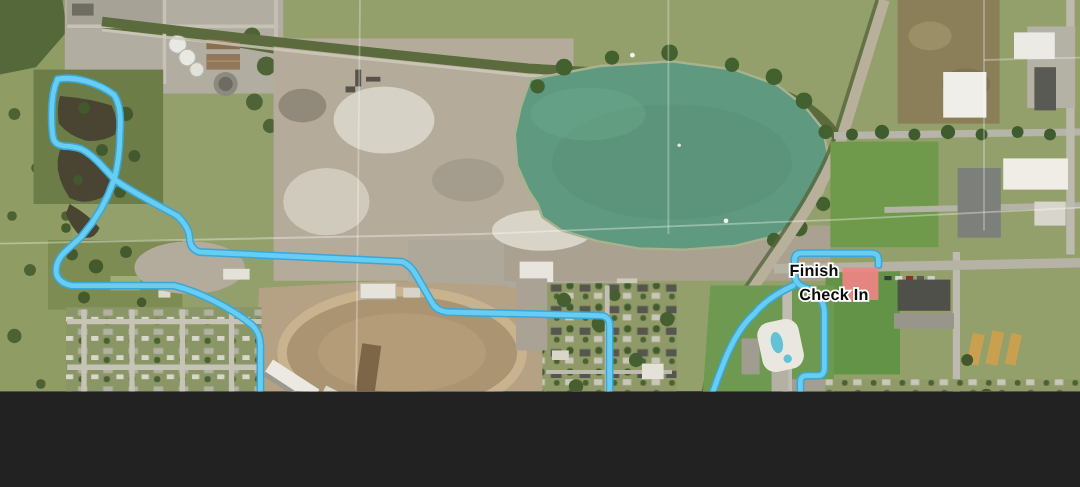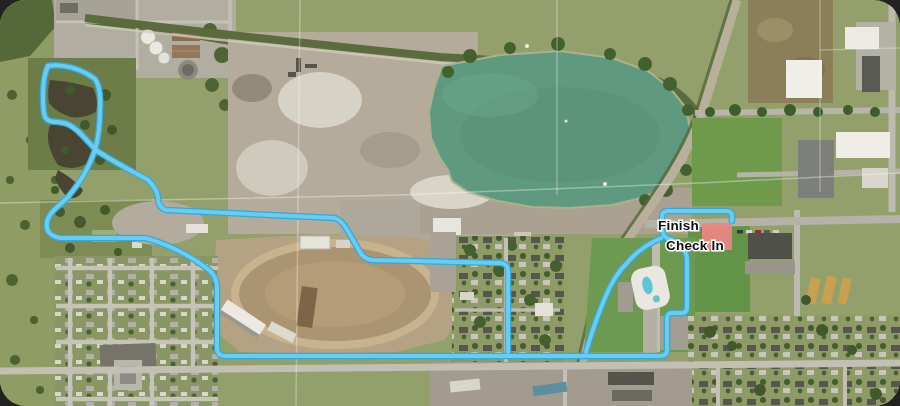--- a/index.html
+++ b/index.html
@@ -1,17 +1,17 @@
 <!DOCTYPE html>
 <html><head>
 <meta charset="utf-8">
 <style>
   html,body{margin:0;padding:0;background:#222;}
-  #stage{position:relative;width:900px;height:406px;overflow:hidden;
-         font-family:"Liberation Sans", sans-serif;border-radius:26px;}
+  #stage{position:relative;width:900px;height:326px;overflow:hidden;
+         font-family:"Liberation Sans", sans-serif;}
   svg{display:block}
   text.map-label{font-family:"Liberation Sans", sans-serif;font-weight:bold;
                  font-size:13.5px;fill:#0b0b0b;stroke:#ffffff;stroke-width:3px;
                  paint-order:stroke;letter-spacing:.2px;}
 </style>
 </head>
 <body>
 
 <div id="stage">
 <svg width="900" height="406" viewBox="0 0 900 406">

